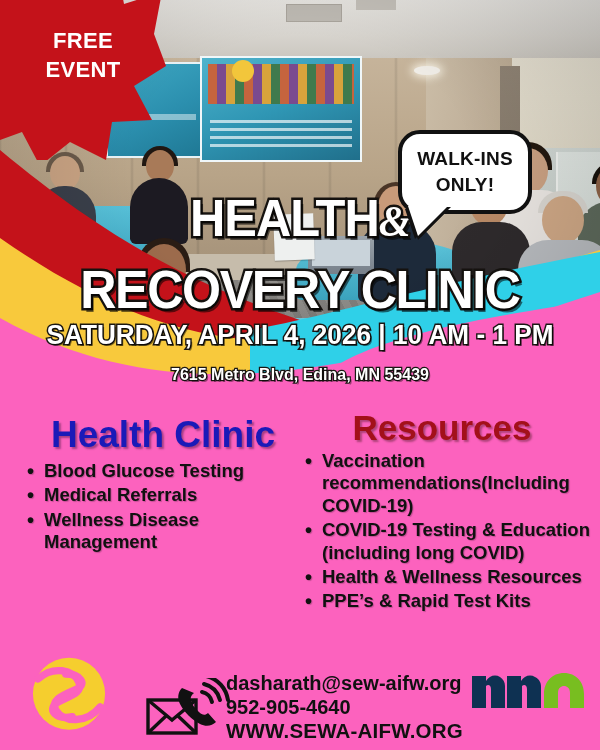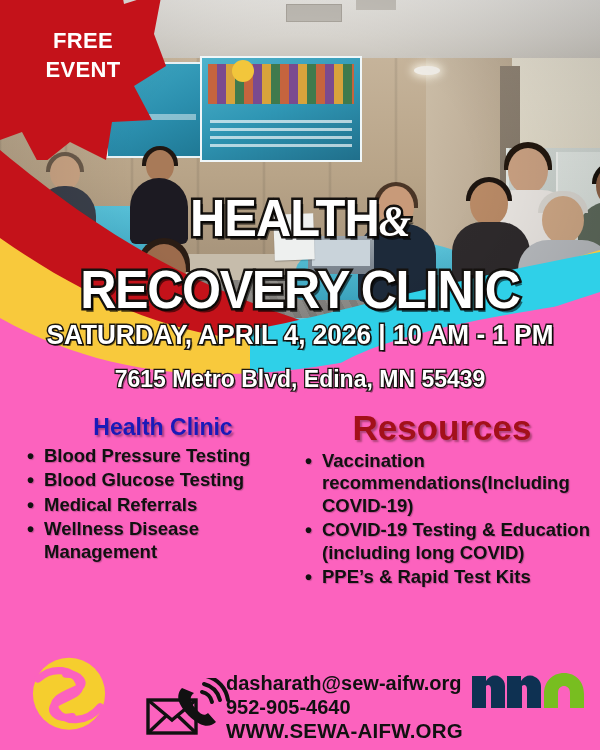--- a/index.html
+++ b/index.html
@@ -181,21 +181,21 @@
   }
   .dateline{
     position:absolute;left:0;top:320px;width:600px;text-align:center;
     font-size:27px;font-weight:bold;letter-spacing:0px;
     color:#fff;-webkit-text-stroke:3px #1a1713;paint-order:stroke fill;
     text-shadow:2px 2px 0 rgba(0,0,0,.45);
     transform:scaleX(.97);
   }
   .addr{
     position:absolute;left:0;top:366px;width:600px;text-align:center;
-    font-size:23px;font-weight:bold;
+    font-size:16px;font-weight:bold;
     color:#fff;-webkit-text-stroke:2.5px #1a1713;paint-order:stroke fill;
     text-shadow:2px 2px 0 rgba(0,0,0,.4);
   }
 
   
   .free-badge{
     position:absolute;left:-34px;top:-30px;width:200px;height:190px;
   }
   .free-badge .txt{
     position:absolute;left:57px;top:56px;width:120px;
@@ -215,21 +215,21 @@
     filter:drop-shadow(-3px 3px 0 #111) drop-shadow(3px 1px 0 #111);
   }
 
   
   .cols{position:absolute;left:0;top:404px;width:600px;height:250px;}
   .col{position:absolute;top:0;}
   .col-left{left:18px;width:290px;}
   .col-right{left:292px;width:300px;}
 
   .h-clinic{
-    text-align:center;font-size:23px;font-weight:bold;color:#1A1AB8;
+    text-align:center;font-size:37px;font-weight:bold;color:#1A1AB8;
     text-shadow:2px 2px 2px rgba(60,20,60,.45);
     margin:10px 0 4px 0;
   }
   .h-res{
     text-align:center;font-size:35px;font-weight:bold;color:#A3101A;
     text-shadow:2px 2px 2px rgba(60,20,20,.40);
     margin:4px 0 2px 0;
   }
   ul.blist{
     margin:0;padding-left:26px;list-style:none;
@@ -376,36 +376,41 @@
   <div class="free-badge">
     <svg viewBox="0 0 200 190" width="200" height="190">
       <polygon fill="#C4121A" points="100,-20 122,18 150,-8 158,34 196,22 188,64 200,96 168,116 186,150 146,152 140,190 104,172 74,196 56,162 18,176 14,138 -16,128 2,92 -22,62 12,44 4,4 46,16 58,-18"></polygon>
     </svg>
     <div class="txt">
       <div>FREE</div>
       <div>EVENT</div>
     </div>
   </div>
 
+  <div class="bubble">
+    <div>WALK-INS</div>
+    <div>ONLY!</div>
+    <div class="tail"></div>
+  </div>
 
   <div class="cols">
     <div class="col col-left">
       <div class="h-clinic">Health Clinic</div>
       <ul class="blist">
-        <li>Blood Pressure Testing</li>
         <li>Blood Glucose Testing</li>
         <li>Medical Referrals</li>
         <li>Wellness Disease Management</li>
       </ul>
     </div>
     <div class="col col-right">
       <div class="h-res">Resources</div>
       <ul class="blist">
         <li>Vaccination recommendations(Including COVID-19)</li>
         <li>COVID-19 Testing &amp; Education (including long COVID)</li>
+        <li>Health &amp; Wellness Resources</li>
         <li>PPE’s &amp; Rapid Test Kits</li>
       </ul>
     </div>
   </div>
 
   <div class="footer">
 
     <svg class="sewa-logo" viewBox="0 0 100 100">
       <circle cx="50" cy="46" r="44" fill="#F5CE2E"></circle>
       <path d="M12,28 C30,12 56,16 62,32 C68,48 44,50 34,58 C24,66 34,78 54,74" fill="none" stroke="#FC62BE" stroke-width="9" stroke-linecap="round"></path>

